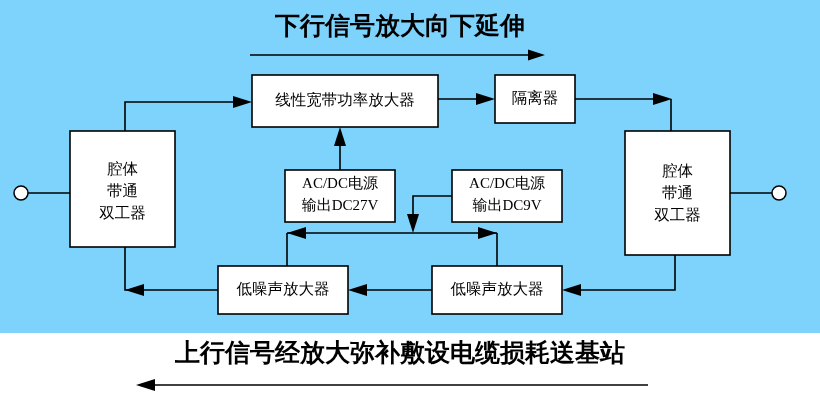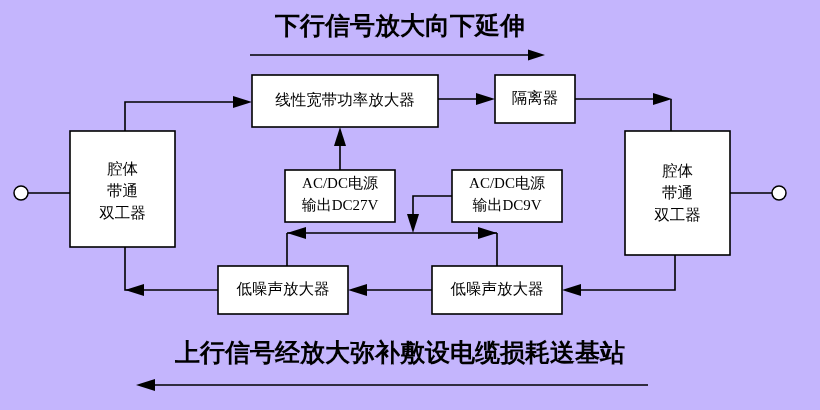--- a/index.html
+++ b/index.html
@@ -9,22 +9,22 @@
   }
   body {
     width: 820px;
     height: 410px;
     overflow: hidden;
     font-family: "Liberation Serif", "DejaVu Serif", serif;
   }
   #diagram-root {
     position: relative;
     width: 820px;
-    height: 410px;
-    background: #c4b5fd;
+    height: 333px;
+    background: #7dd3fc;
   }
   svg.diagram-svg {
     position: absolute;
     left: 0;
     top: 0;
     width: 820px;
     height: 410px;
     display: block;
   }
   .wire {

